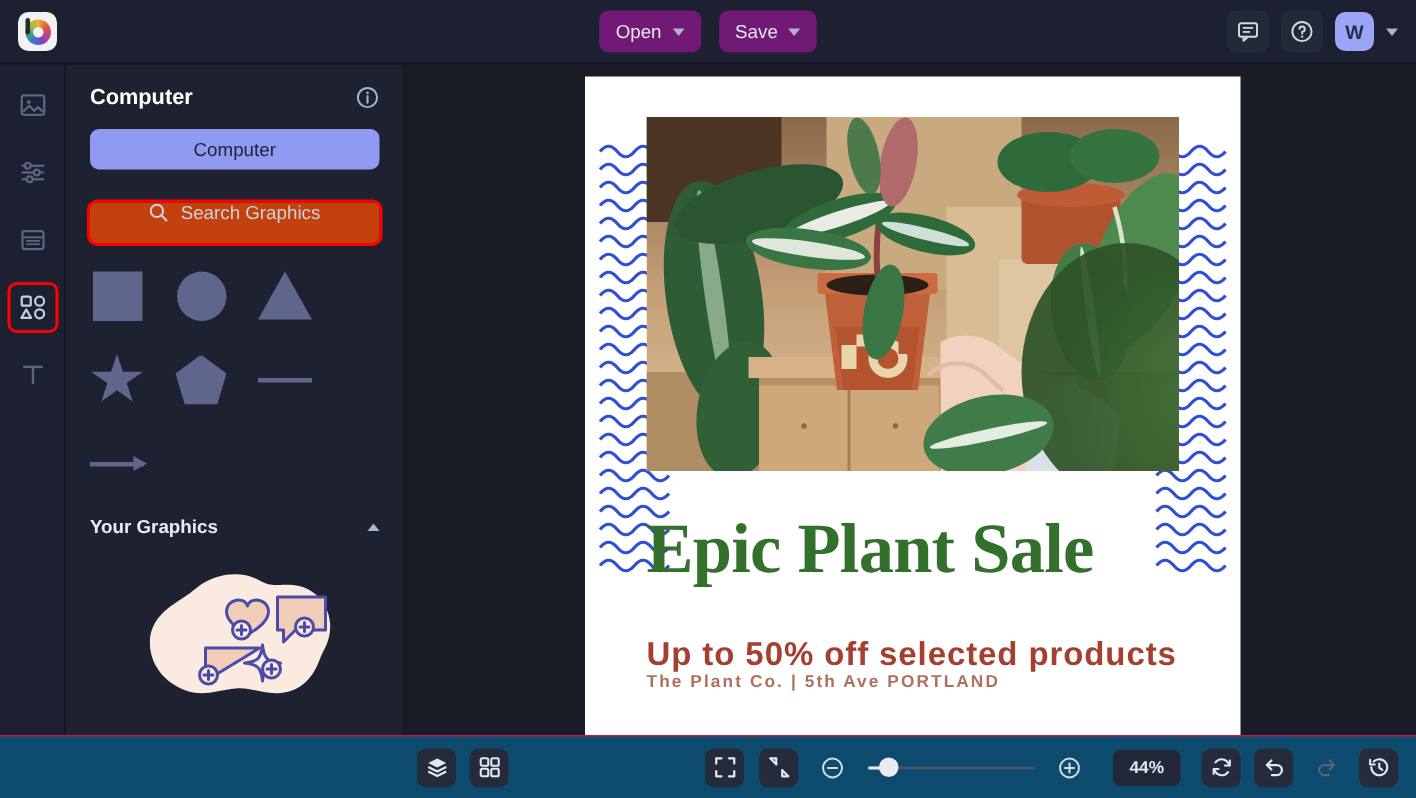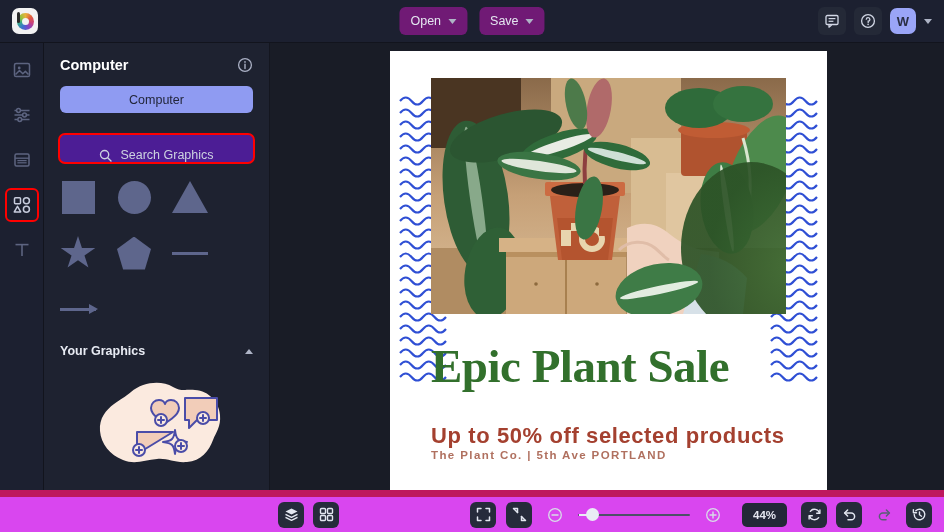--- a/index.html
+++ b/index.html
@@ -85,22 +85,22 @@
   }
   .panel-head{ display:flex;align-items:center;justify-content:space-between;margin-bottom:13px; }
   .panel-title{ color:#fff;font-size:14.5px;font-weight:700; }
   .btn-primary{
     width:100%;height:27px;border-radius:6px;background:#8f9bf2;color:#22263a;
     display:flex;align-items:center;justify-content:center;font-size:12.5px;cursor:pointer;
     margin-bottom:22px;
   }
   .search-outline{ outline:2.5px solid #ff0000; border-radius:5px; margin-bottom:16px; }
   .search-box{
-    height:27px;border-radius:4px;background:#4c1d95;
-    display:flex;align-items:flex-end;justify-content:center;gap:8px;cursor:text;
+    height:27px;border-radius:4px;background:#c2410c;
+    display:flex;align-items:flex-start;justify-content:center;gap:8px;cursor:text;
   }
   .search-box .ph{ color:#cdd2e0;font-size:12.5px; }
 
   .sec-head{
     display:flex;align-items:center;justify-content:space-between;
     color:#e8ebf3;font-size:12.5px;font-weight:700;margin-bottom:12px;cursor:pointer;
   }
   .caret-up{ width:0;height:0;border-left:4px solid transparent;border-right:4px solid transparent;border-bottom:5px solid #aeb4c6; }
 
   .shape-grid{ display:flex;flex-wrap:wrap;gap:18px 20px;margin-bottom:16px; }
@@ -140,22 +140,22 @@
     position:absolute;left:41px;top:372px;width:380px;
     font-size:22px;font-weight:700;color:#a4402f;letter-spacing:0.6px;
   }
   .sub2{
     position:absolute;left:41px;top:398px;width:380px;
     font-size:11.5px;font-weight:700;color:#b0705f;letter-spacing:1.4px;
   }
 
   
   .bottombar{
-    height:42px;flex:0 0 42px;background:#d946ef;display:flex;align-items:center;
-    position:relative;border-top:7px solid #be185d;padding-left:278px;
+    height:42px;flex:0 0 42px;background:#0c4a6e;display:flex;align-items:center;
+    position:relative;border-top:1px solid #be185d;padding-left:278px;
   }
   .bb-left{ display:flex;gap:9px; }
   .bb-btn{
     width:26px;height:26px;border-radius:6px;background:#262b3b;
     display:flex;align-items:center;justify-content:center;cursor:pointer;
   }
   .bb-center{ position:absolute;left:470px;display:flex;align-items:center;gap:10px; }
   .bb-plain{ width:26px;height:26px;display:flex;align-items:center;justify-content:center;cursor:pointer; }
   .slider{ position:relative;width:112px;height:16px;display:flex;align-items:center;cursor:pointer; }
   .track{ width:100%;height:2px;background:#4b5167;border-radius:2px; }

